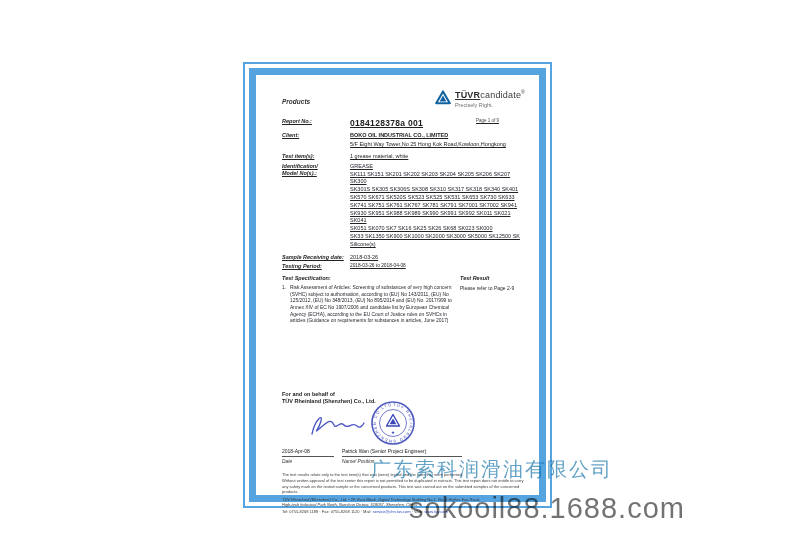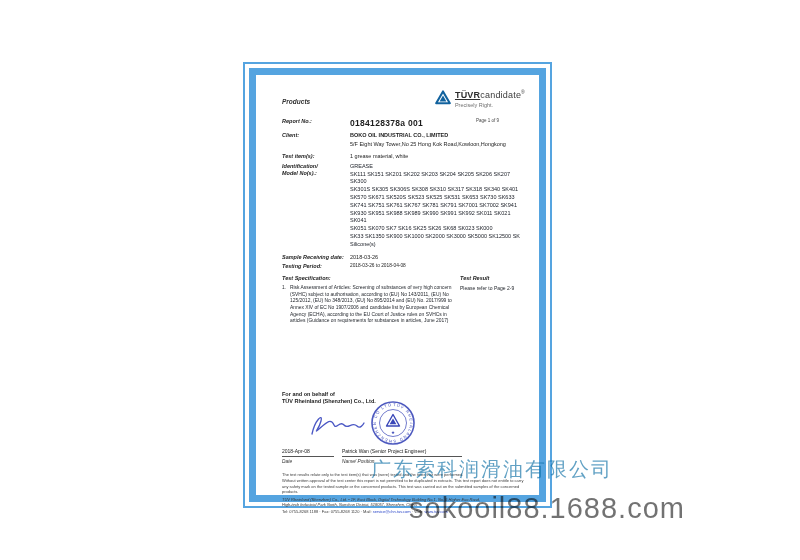--- a/index.html
+++ b/index.html
@@ -18,21 +18,21 @@
   .hdr{display:flex;justify-content:space-between;align-items:flex-start;margin-bottom:10px;}
   .products{font-size:6.5px;font-weight:bold;font-style:italic;color:#333;margin-top:8px;}
   .logo{display:flex;align-items:flex-start;gap:4px;margin-right:2px;}
   .logo-txt{line-height:1.1;}
   .logo-line1{font-size:9px;color:#3c3c3c;letter-spacing:.2px;}
   .logo-line1 b{color:#2e2e2e;text-decoration:underline;}
   .logo-reg{font-size:5px;vertical-align:super;}
   .tagline{font-size:5.5px;color:#707070;margin-top:1px;}
 
   
-  .row{display:flex;margin-bottom:3px;}
+  .row{display:flex;margin-bottom:3px;text-decoration:underline;}
   .lbl{width:68px;flex:0 0 68px;font-weight:bold;font-style:italic;font-size:5.5px;color:#1d1d1d;}
   .val{flex:1;font-size:5.5px;color:#1d1d1d;}
   .reportno{font-size:8.5px;font-weight:bold;letter-spacing:.3px;}
   .pagetag{font-size:4.5px;color:#444;margin-right:28px;}
   .clientname{font-weight:bold;}
   .modellines{color:#20242c;}
   .modellines div{margin-bottom:.5px;}
 
   
   .speccols{display:flex;margin-top:4px;}

